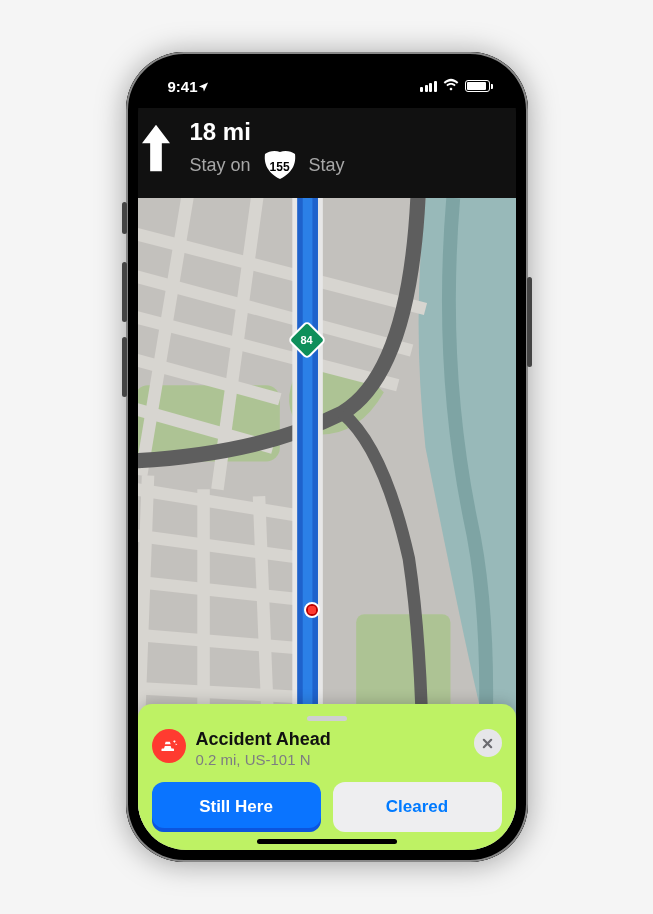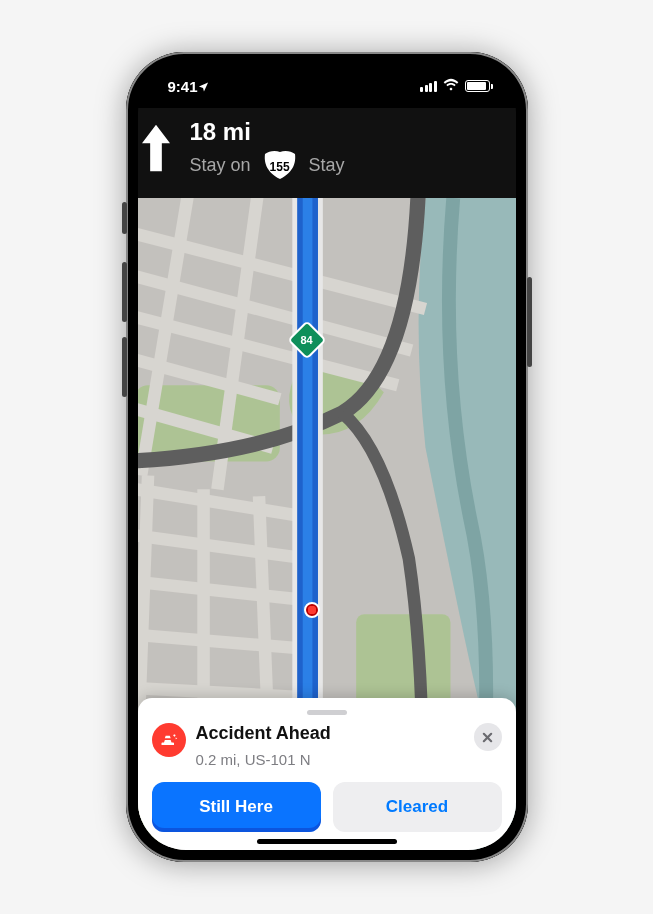--- a/index.html
+++ b/index.html
@@ -78,30 +78,30 @@
   .shield-84 .txt{ position:absolute; inset:0; display:flex; align-items:center; justify-content:center; color:#fff; font-size:11px; font-weight:700;}
   .incident-dot {
     position:absolute; left:166px; top:404px; width:16px; height:16px; border-radius:50%;
     background:radial-gradient(circle,#ff3b30 0 50%,#b00 52% 100%); border:2px solid #fff;
   }
   
   .card-wrap {
     position:absolute; left:0; right:0; bottom:0; z-index:30;
   }
   .card {
-    background:#ffffff; border-radius:14px 14px 0 0; padding:12px 14px 18px 14px;
+    background:#bef264; border-radius:14px 14px 0 0; padding:12px 14px 18px 14px;
     box-shadow:0 -2px 14px rgba(0,0,0,.18);
   }
   .grabber { width:40px; height:5px; background:#cfcfd2; border-radius:3px; margin:0 auto 8px auto;}
   .card-head { display:flex; align-items:flex-start; gap:10px; }
   .inc-icon { width:34px; height:34px; border-radius:50%; background:#ff3b30; display:flex; align-items:center; justify-content:center; flex-shrink:0;}
   .inc-icon svg { width:20px; height:20px; fill:#fff; }
   .card-titles { flex:1; }
   .card-title { font-size:18px; font-weight:700; color:#111; }
-  .card-sub { font-size:15px; color:#7d7d82; margin-top:7px;}
+  .card-sub { font-size:15px; color:#7d7d82; margin-top:1px;}
   .close-btn { width:28px; height:28px; border-radius:50%; background:#e6e6e9; display:flex; align-items:center; justify-content:center; border:none; cursor:pointer;}
   .close-btn svg { width:11px; height:11px; stroke:#6b6b70; stroke-width:2.4; fill:none; stroke-linecap:round;}
   .card-btns { display:flex; gap:12px; margin-top:14px; }
   .btn { flex:1; height:50px; border-radius:12px; border:none; font-size:17px; font-weight:700; cursor:pointer;}
   .btn-secondary { background:#eeeef0; color:#007aff; }
   .btn-primary { background:#0a74ff; color:#fff; box-shadow: inset 0 -4px 0 rgba(14,65,200,.6);}
   .home-ind { position:absolute; bottom:6px; left:50%; transform:translateX(-50%); width:140px; height:5px; background:#000; border-radius:3px; z-index:60;}
 </style>
 </head>
 <body>

